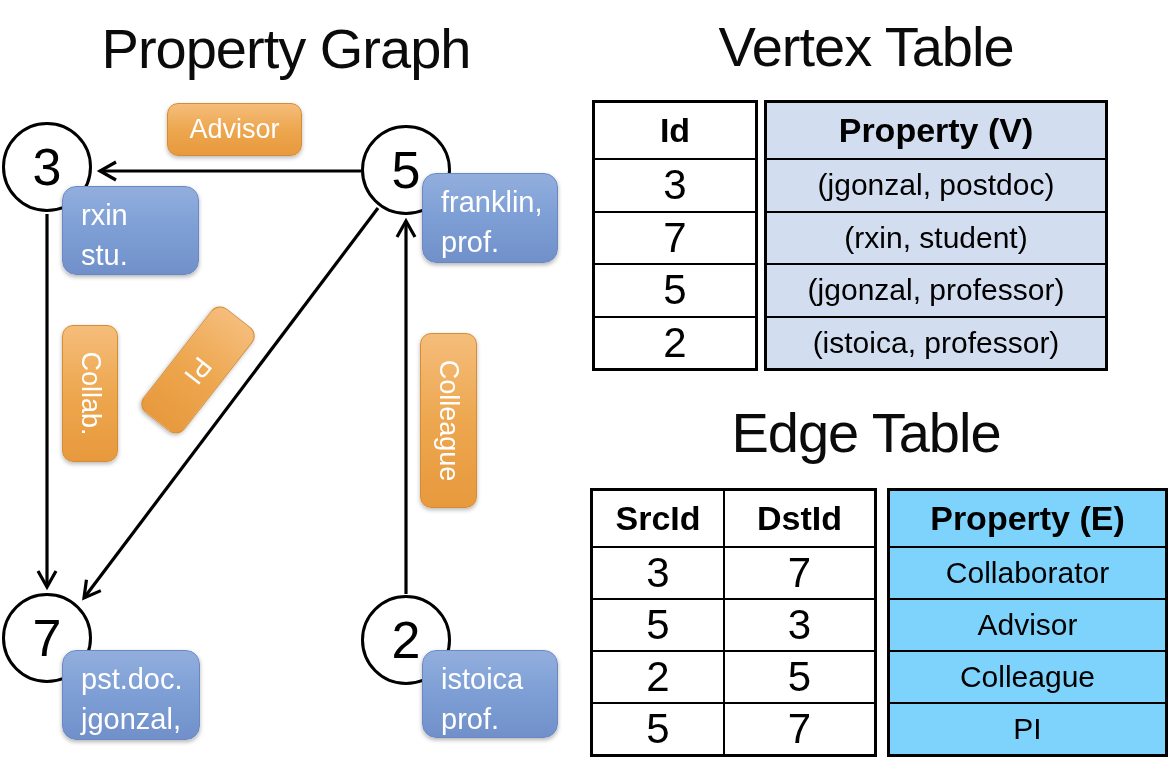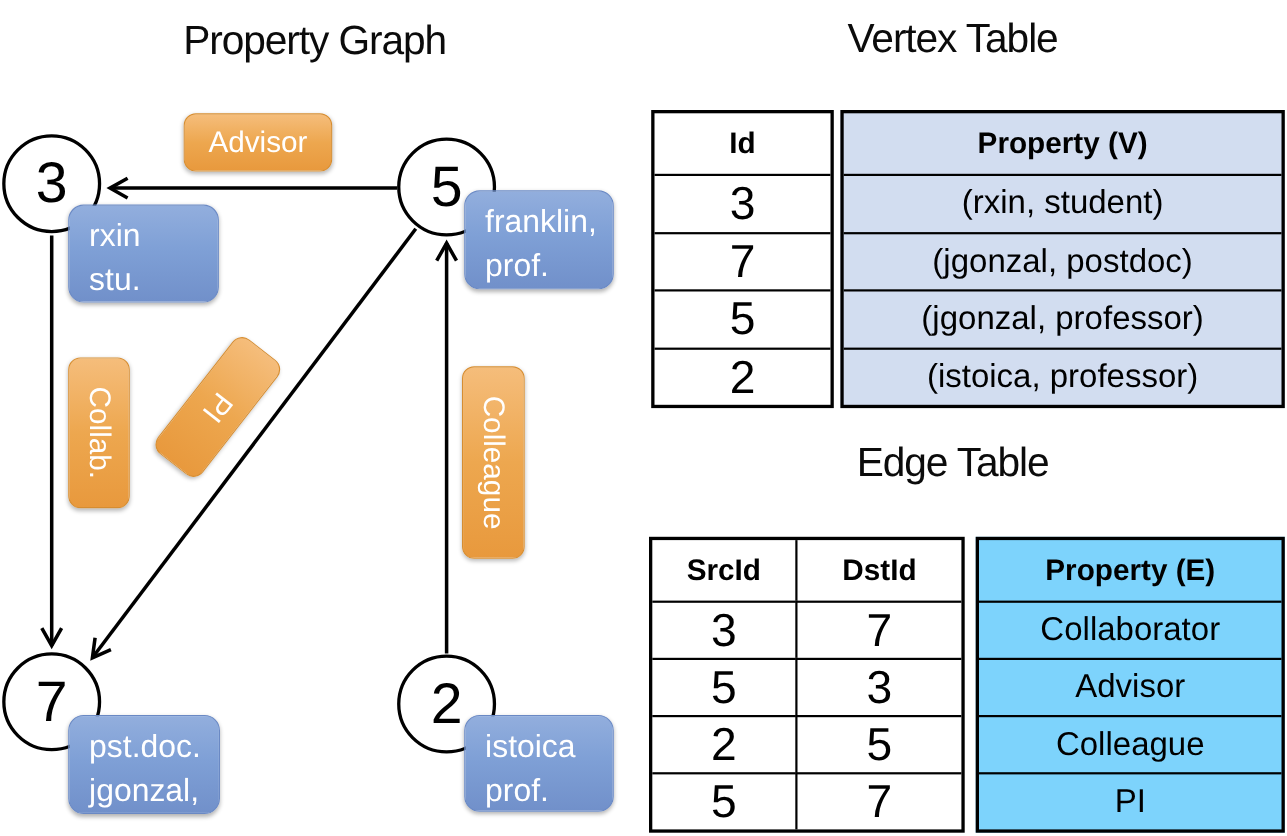--- a/index.html
+++ b/index.html
@@ -2,21 +2,21 @@
 <html><head>
 <meta charset="utf-8">
 <style>
   html,body{margin:0;padding:0;background:#fff;}
   .canvas{
     position:relative;width:1170px;height:760px;overflow:hidden;background:#ffffff;
     font-family:"Liberation Sans",sans-serif;color:#000;
   }
   
   .fig-title{
-    position:absolute;text-align:center;font-size:37px;font-weight:400;
+    position:absolute;text-align:center;font-size:56px;font-weight:400;
     letter-spacing:-1px;color:#0b0b0b;white-space:nowrap;
   }
   
   .gnode{
     position:absolute;width:90px;height:90px;border:3.5px solid #000;border-radius:50%;
     background:#fff;display:flex;align-items:center;justify-content:center;
     font-size:52px;font-weight:300;box-sizing:border-box;
   }
   
   .bluebox{
@@ -41,21 +41,21 @@
   .sub{
     position:absolute;top:0;height:100%;border:3px solid #000;background:#fff;
     display:grid;grid-template-rows:55px 1fr 1fr 1fr 1fr;box-sizing:border-box;
   }
   .cell{
     display:flex;align-items:center;justify-content:center;box-sizing:border-box;
     border-top:2px solid #000;overflow:hidden;white-space:nowrap;
   }
   .cell.r0{border-top:none;}
   .cell.c2{border-left:2px solid #000;}
-  .head{font-weight:bold;font-size:27px;}
+  .head{font-weight:bold;font-size:34px;}
   .num{font-size:42px;font-weight:300;}
   .txt{font-size:30px;font-weight:300;}
   .bluefill{background:#d2ddf0;}
   .tanfill{background:#7dd3fc;}
   .grid2{grid-auto-flow:row;text-align:center;}
 </style>
 </head>
 <body>
 
 <div class="canvas">
@@ -121,24 +121,24 @@
   </div>
 
   <div class="tbl" style="left:592px;top:100px;width:576px;height:271px;">
     <div class="sub" style="left:0;width:166px;">
       <div class="cell head r0">Id</div>
       <div class="cell num">3</div>
       <div class="cell num">7</div>
       <div class="cell num">5</div>
       <div class="cell num">2</div>
     </div>
-    <div class="sub bluefill" style="left:172px;width:404px;">
+    <div class="sub bluefill" style="left:172px;width:344px;">
       <div class="cell head r0">Property (V)</div>
+      <div class="cell txt">(jgonzal, postdoc)</div>
       <div class="cell txt">(rxin, student)</div>
-      <div class="cell txt">(jgonzal, postdoc)</div>
       <div class="cell txt">(jgonzal, professor)</div>
       <div class="cell txt">(istoica, professor)</div>
     </div>
   </div>
 
   <div class="tbl" style="left:590px;top:488px;width:578px;height:269px;">
     <div class="sub grid2" style="left:0;width:287px;grid-template-columns:130px 1fr;">
       <div class="cell head r0">SrcId</div>
       <div class="cell head r0 c2">DstId</div>
       <div class="cell num">3</div>

